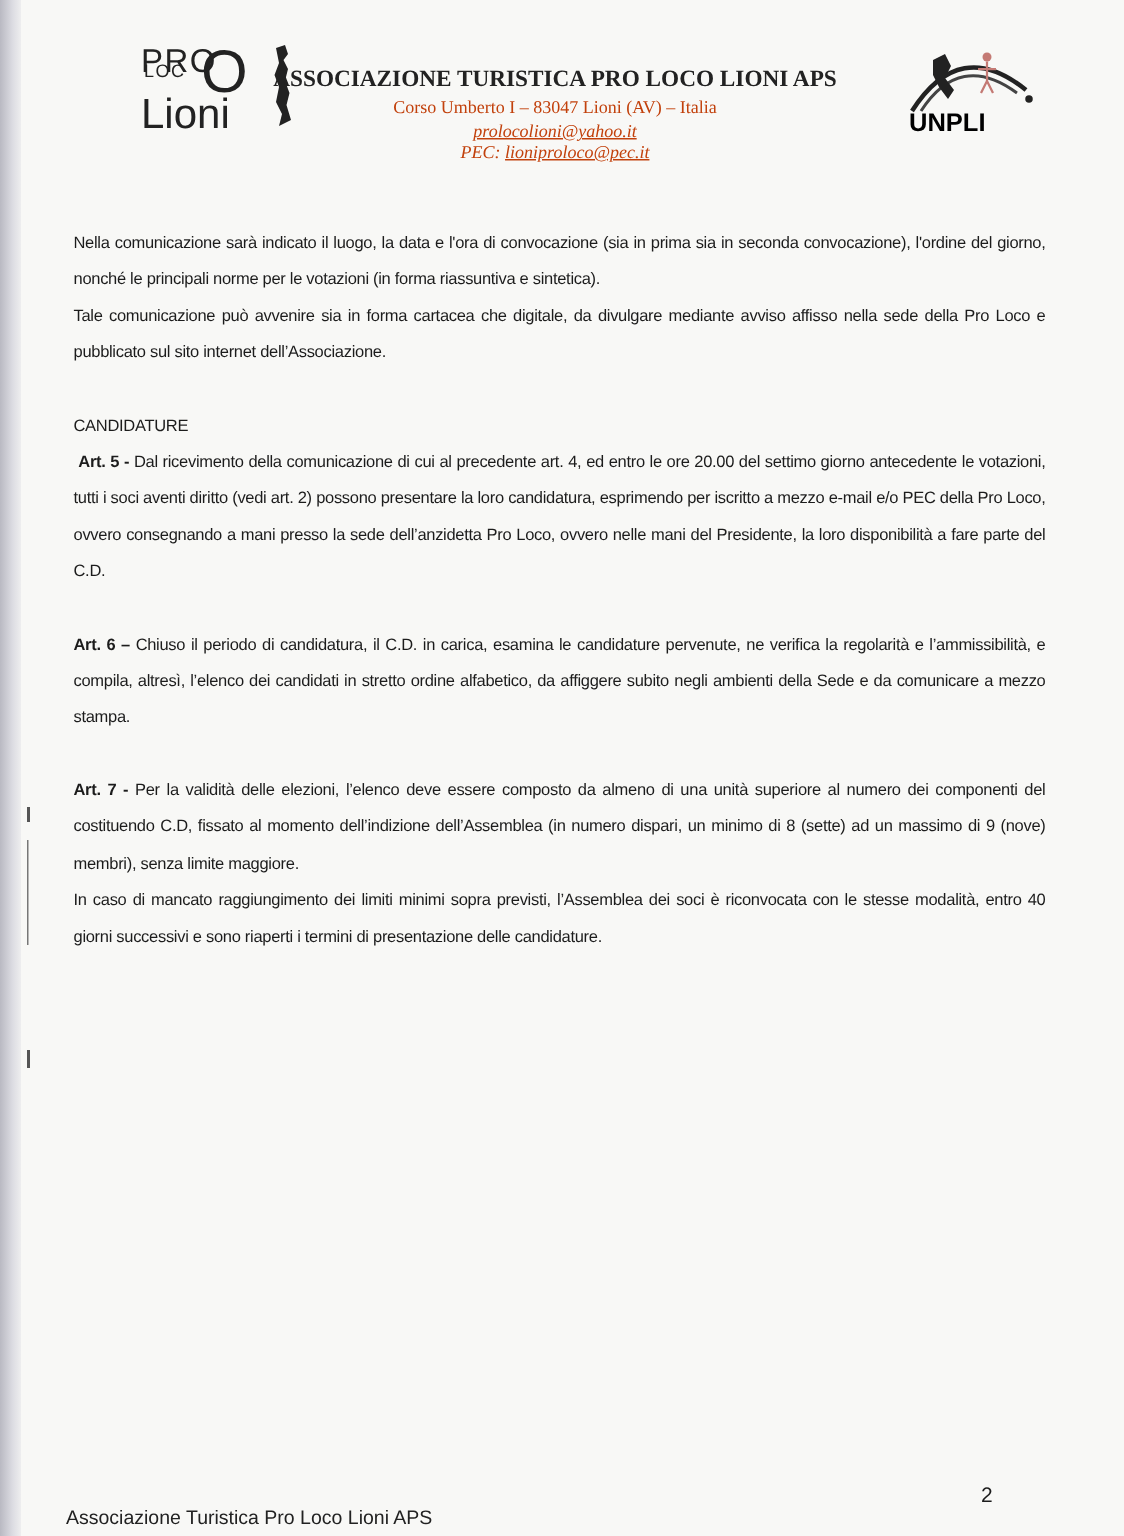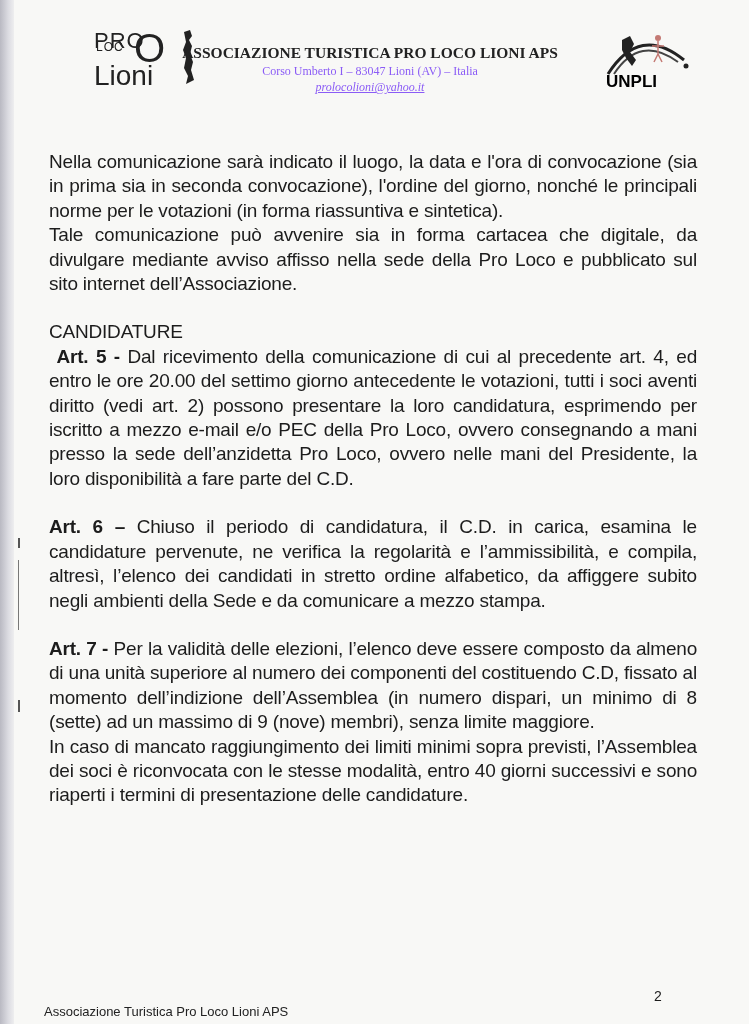--- a/index.html
+++ b/index.html
@@ -23,34 +23,34 @@
   .logo-left .loc { position:absolute; left:2px; top:12px; font-size:12px; letter-spacing:1px; }
   .logo-left .o { position:absolute; left:40px; top:-2px; font-size:40px; }
   .logo-left .lioni { position:absolute; left:0; top:32px; font-size:28px;text-align:center; }
   .logo-left .figure { position:absolute; left:86px; top:2px; width:16px; height:55px; }
   .h-title {
     position:absolute; left:170px; top:44px; width:400px; text-align:center;
     font-family:"Liberation Serif", serif; font-weight:bold; font-size:15.5px; color:#222;
   }
   .h-addr, .h-mail, .h-pec {
     position:absolute; left:170px; width:400px; text-align:center;
-    font-family:"Liberation Serif", serif; font-size:12px; color:#8b5cf6;
+    font-family:"Liberation Serif", serif; font-size:12px; color:#c2410c;
   }
   .h-addr { top:64px; }
   .h-mail { top:80px; font-style:italic; text-decoration:underline; }
   .h-pec { top:94px; font-style:italic; }
   .h-pec .u { text-decoration:underline; }
   .logo-right { position:absolute; left:600px; top:30px; width:92px; height:70px; }
   .unpli-text {
     position:absolute; left:6px; top:42px; font-family:"Liberation Sans", sans-serif;
     font-weight:bold; font-size:17px; color:#000000;
   }
   .body-text {
     position:absolute; left:49px; top:150px; width:648px;
-    font-size:19px; line-height:24.4px; letter-spacing:-0.2px;
+    font-size:11px; line-height:24.4px; letter-spacing:-0.2px;
   }
   .p { margin:0; text-align:justify; }
   .h { font-weight:normal; margin:0; }
   .gap { height:24px; }
   .b { font-weight:bold; }
   .footer-num {
     position:absolute; left:654px; top:988px; font-size:14px;
   }
   .footer-text {
     position:absolute; left:44px; top:1004px; font-size:13px; color:#222;
@@ -71,20 +71,24 @@
     <span class="o">O</span>
     <span class="lioni">Lioni</span>
     <svg class="figure" viewBox="0 0 16 55">
       <path d="M4 2 L10 0 L12 6 L9 10 L12 16 L10 24 L13 32 L11 40 L14 50 L6 54 L8 46 L4 38 L6 28 L3 20 L6 12 Z" fill="#222"></path>
     </svg>
   </div>
 
   <div class="h-title">ASSOCIAZIONE TURISTICA PRO LOCO LIONI APS</div>
   <div class="h-addr">Corso Umberto I – 83047 Lioni (AV) – Italia</div>
   <div class="h-mail">prolocolioni@yahoo.it</div>
+  <div class="h-pec">
+    <span>PEC:</span>
+    <span class="u">lioniproloco@pec.it</span>
+  </div>
 
   <div class="logo-right">
     <svg width="92" height="48" viewBox="0 0 92 48">
       <path d="M8 44 Q40 -6 84 30" fill="none" stroke="#222" stroke-width="3"></path>
       <path d="M14 44 Q40 4 78 32" fill="none" stroke="#444" stroke-width="2"></path>
       <path d="M22 10 L30 6 L34 14 L30 22 L36 30 L32 36 L26 28 L22 20 Z" fill="#222"></path>
       <circle cx="58" cy="8" r="3" fill="#c47a74"></circle>
       <path d="M58 11 L58 24 M52 16 L64 16 M58 24 L54 32 M58 24 L62 32" stroke="#c47a74" stroke-width="1.5" fill="none"></path>
       <circle cx="86" cy="36" r="2.5" fill="#222"></circle>
     </svg>

